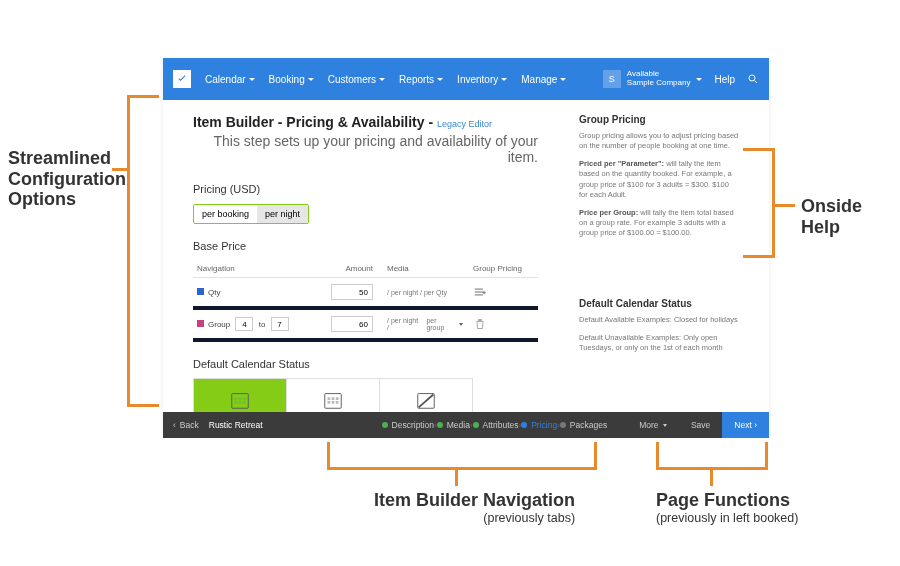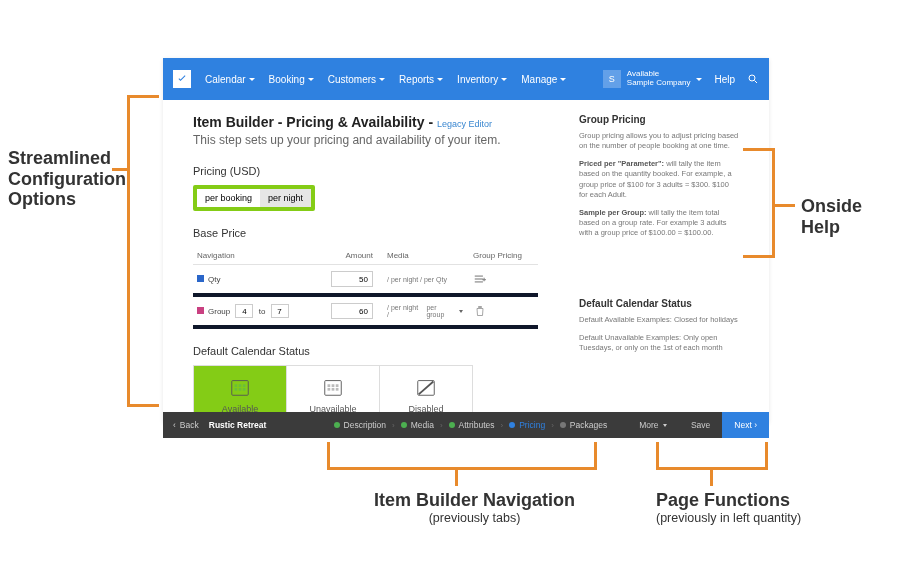--- a/index.html
+++ b/index.html
@@ -19,24 +19,24 @@
   .avatar { width: 18px; height: 18px; background: rgba(255,255,255,0.25); display: flex; align-items: center; justify-content: center; font-size: 9px; }
   .username { font-size: 8px; line-height: 1.1; }
 
   
   .page { padding: 14px 30px 0 30px; display: flex; gap: 41px; }
   .leftcol { flex: 1; }
   .rightcol { width: 160px; font-size: 8px; color: #666; }
 
   .pagetitle { font-size: 14px; font-weight: bold; color: #222; }
   .legacy { font-size: 9px; color: #3a87d0; font-weight: normal; }
-  .subtitle { font-size: 12px; color: #666; margin-top: 3px; margin-bottom: 18px; }
+  .subtitle { font-size: 14px; color: #666; margin-top: 3px; margin-bottom: 18px; text-align: right; }
 
   .secthead { font-size: 11px; color: #333; margin-bottom: 8px; }
-  .seggroup { display: inline-flex; border: 4px solid #84cc16; border-radius: 2px; overflow: hidden; font-size: 9px; margin-bottom: 16px; }
+  .seggroup { display: inline-flex; border: 1px solid #84cc16; border-radius: 2px; overflow: hidden; font-size: 9px; margin-bottom: 16px; }
   .seg { padding: 4px 8px; cursor: pointer; }
   .seg.active { background: #e6e6e6; }
 
   
   .tblhead { display: flex; font-size: 8px; color: #666; padding: 4px 0; border-bottom: 1px solid #e2e2e2; }
   .col-param { width: 120px; padding-left: 4px; }
   .col-amount { width: 60px; text-align: right; }
   .col-rate { width: 90px; padding-left: 14px; }
   .col-gp { width: 70px; padding-left: 10px; }
 
@@ -59,22 +59,22 @@
   .card .ic { height: 22px; display: flex; align-items: center; justify-content: center; margin-bottom: 6px; }
   .card .lbl { font-size: 9px; color: #555; }
 
   .rightcol h4 { font-size: 10px; color: #333; margin-bottom: 6px; margin-top: 0; }
   .rightcol p { font-size: 7.5px; color: #777; line-height: 1.35; margin-bottom: 8px; }
   .rightcol p b { color: #555; }
 
   
   .bottombar { position: absolute; left: 163px; top: 412px; width: 606px; height: 26px; background: #3b3b3b; display: flex; align-items: center; color: #ccc; font-size: 8.5px; }
   .bb-back { padding: 0 10px; display: flex; align-items: center; gap: 4px; cursor: pointer; }
-  .bb-name { color: #fff; font-weight: bold; margin-right: 20px; }
-  .bb-steps { display: flex; align-items: flex-end; gap: 6px; margin-left: auto; margin-right: 10px; }
+  .bb-name { color: #fff; font-weight: normal; margin-right: 20px; }
+  .bb-steps { display: flex; align-items: flex-end; margin-left: auto; margin-right: 10px; }
   .step { display: flex; align-items: center; gap: 4px; cursor: pointer; }
   .dot { width: 6px; height: 6px; border-radius: 50%; }
   .dot-green { background: #4caf50; }
   .dot-blue { background: #2f81e0; }
   .dot-grey { background: #777; }
   .chev { color: #666; font-size: 8px; }
   .step.active { color: #2f81e0; }
   .bb-right { display: flex; align-items: center; margin-left: 10px; }
   .bb-btn { padding: 0 12px; height: 26px; display: flex; align-items: center; cursor: pointer; }
   .bb-next { background: #2f81e0; color: #fff; }
@@ -232,21 +232,21 @@
             </div>
           <div class="lbl">Disabled</div>
         </div>
       </div>
     </div>
 
     <div class="rightcol">
       <h4>Group Pricing</h4>
       <p>Group pricing allows you to adjust pricing based on the number of people booking at one time.</p>
       <p><b>Priced per "Parameter":</b><span> will tally the item based on the quantity booked. For example, a group price of $100 for 3 adults = $300. $100 for each Adult.</span></p>
-      <p><b>Sample per Group:</b><span> will tally the item total based on a group rate. For example 3 adults with a group price of $100.00 = $100.00.</span></p>
+      <p><b>Price per Group:</b><span> will tally the item total based on a group rate. For example 3 adults with a group price of $100.00 = $100.00.</span></p>
       <h4 style="margin-top:60px">Default Calendar Status</h4>
       <p>Default Available Examples: Closed for holidays</p>
       <p>Default Unavailable Examples: Only open Tuesdays, or only on the 1st of each month</p>
     </div>
   </div>
 </div>
 
 <div class="bottombar">
   <div class="bb-back">
       <span>‹</span>
@@ -289,23 +289,23 @@
 <div class="callout-label" style="left:8px; top:148px; text-align:left; white-space:pre-line">Streamlined
 Configuration
 Options</div>
 <div class="bracket" style="left:127px; top:95px; width:32px; height:312px; border-right:none"></div>
 <div style="position:absolute; left:112px; top:168px; width:15px; height:3px; background:#e88a2c"></div>
 
 <div class="callout-label" style="left:801px; top:196px">Onside Help</div>
 <div class="bracket" style="left:743px; top:148px; width:32px; height:110px; border-left:none"></div>
 <div style="position:absolute; left:775px; top:204px; width:20px; height:3px; background:#e88a2c"></div>
 
-<div class="callout-label" style="left:374px; top:490px; text-align:center">
+<div class="callout-label" style="left:374px; top:490px; text-align:right">
   <span>Item Builder Navigation</span><span class="callout-sub">(previously tabs)</span>
 </div>
 <div class="bracket" style="left:327px; top:442px; width:270px; height:28px; border-top:none"></div>
 <div style="position:absolute; left:455px; top:470px; width:3px; height:16px; background:#e88a2c"></div>
 
 <div class="callout-label" style="left:656px; top:490px; text-align:left">
-  <span>Page Functions</span><span class="callout-sub">(previously in left quantity)</span>
+  <span>Page Functions</span><span class="callout-sub">(previously in left booked)</span>
 </div>
 <div class="bracket" style="left:656px; top:442px; width:112px; height:28px; border-top:none"></div>
 <div style="position:absolute; left:710px; top:470px; width:3px; height:16px; background:#e88a2c"></div>
 
 </body></html>

